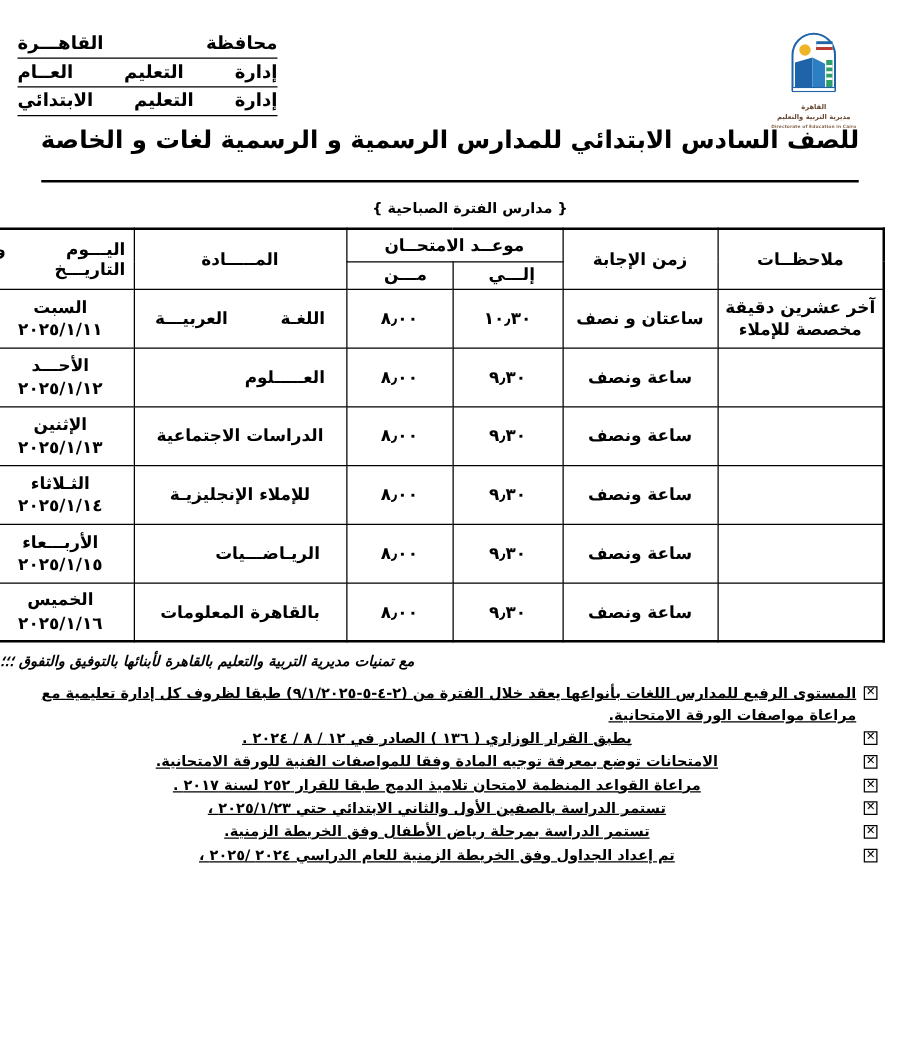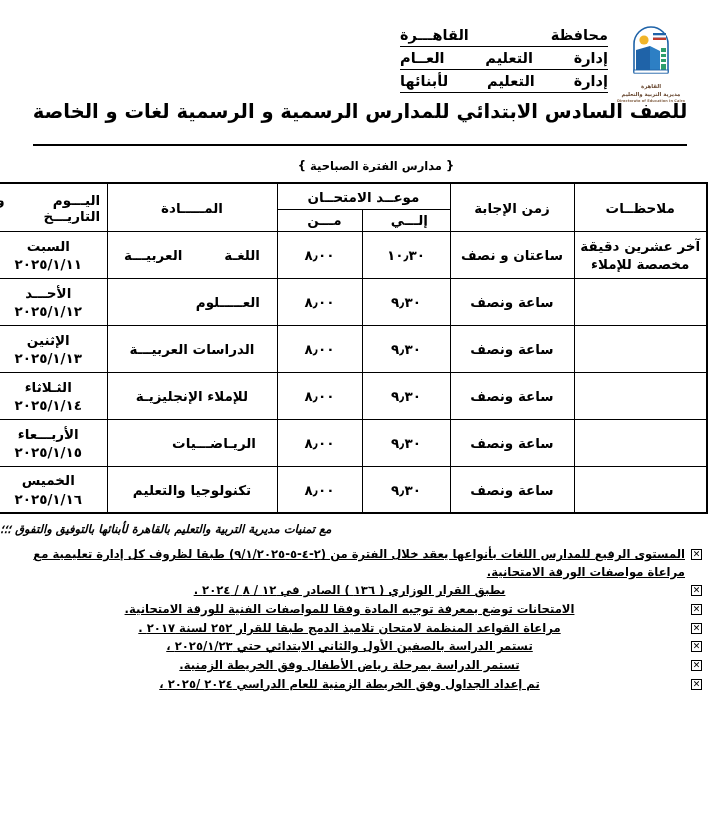--- a/index.html
+++ b/index.html
@@ -24,21 +24,21 @@
     position: relative;
     box-sizing: border-box;
     padding: 0;
   }
 
   
   .header-band {
     display: flex;
     flex-direction: row-reverse;
     align-items: flex-start;
-    justify-content: flex-end;
+    justify-content: space-between;
     padding: 20px 14px 0 14px;
     height: 96px;
     box-sizing: border-box;
   }
 
   .header-lines {
     text-align: right;
     padding-top: 6px;
     padding-right: 2px;
     line-height: 1.30;
@@ -225,21 +225,21 @@
 </head>
 <body>
 
 <div class="page">
 
   <div class="header-band">
 
     <div class="header-lines">
       <span class="hline">محافظة القاهـــرة</span>
       <span class="hline">إدارة التعليم العــام</span>
-      <span class="hline">إدارة التعليم لأبنائها</span>
+      <span class="hline">إدارة التعليم الابتدائي</span>
     </div>
 
     <div class="logo-wrap">
       <svg class="logo-mark" viewBox="0 0 62 62">
         <path d="M14 24 A17 17 0 0 1 48 24 L48 52 L14 52 Z" fill="#ffffff" stroke="#1f63a8" stroke-width="1.6"></path>
         <circle cx="24" cy="20" r="4.6" fill="#f0b429"></circle>
         <rect x="33" y="13" width="13" height="7" fill="#1f63a8"></rect>
         <rect x="33" y="15.3" width="13" height="2.4" fill="#ffffff"></rect>
         <rect x="33" y="17.7" width="13" height="2.3" fill="#c0392b"></rect>
         <path d="M16 30 L30 26 L30 50 L16 50 Z" fill="#1f63a8"></path>
@@ -307,21 +307,21 @@
           <td class="day">
             <span class="dname">الأحـــد</span>
             <span class="ddate">٢٠٢٥/١/١٢</span>
           </td>
         </tr>
         <tr>
           <td class="notes"></td>
           <td class="dur">ساعة ونصف</td>
           <td class="time">٩٫٣٠</td>
           <td class="time">٨٫٠٠</td>
-          <td class="subject">الدراسات العربيـــة</td>
+          <td class="subject">الدراسات الاجتماعية</td>
           <td class="day">
             <span class="dname">الإثنين</span>
             <span class="ddate">٢٠٢٥/١/١٣</span>
           </td>
         </tr>
         <tr>
           <td class="notes"></td>
           <td class="dur">ساعة ونصف</td>
           <td class="time">٩٫٣٠</td>
           <td class="time">٨٫٠٠</td>
@@ -340,21 +340,21 @@
           <td class="day">
             <span class="dname">الأربـــعاء</span>
             <span class="ddate">٢٠٢٥/١/١٥</span>
           </td>
         </tr>
         <tr>
           <td class="notes"></td>
           <td class="dur">ساعة ونصف</td>
           <td class="time">٩٫٣٠</td>
           <td class="time">٨٫٠٠</td>
-          <td class="subject">تكنولوجيا والتعليم</td>
+          <td class="subject">بالقاهرة المعلومات</td>
           <td class="day">
             <span class="dname">الخميس</span>
             <span class="ddate">٢٠٢٥/١/١٦</span>
           </td>
         </tr>
       </tbody>
     </table>
   </div>
 
   <div class="wishes">مع تمنيات مديرية التربية والتعليم بالقاهرة لأبنائها بالتوفيق والتفوق ؛؛؛</div>

